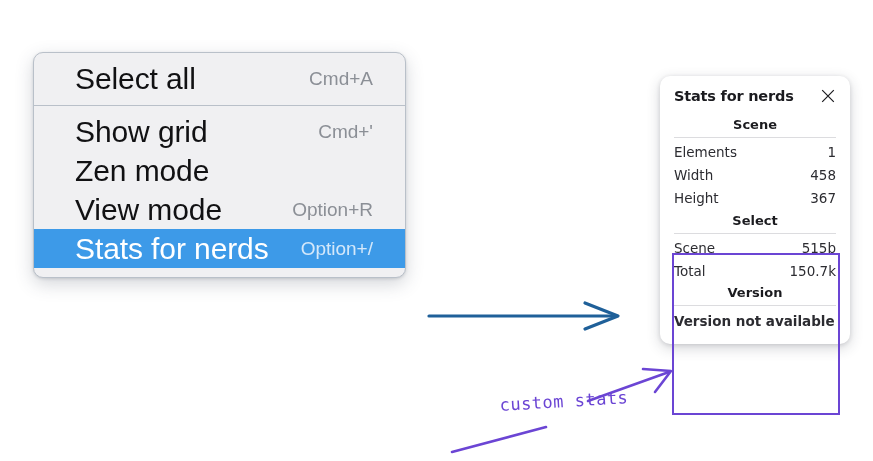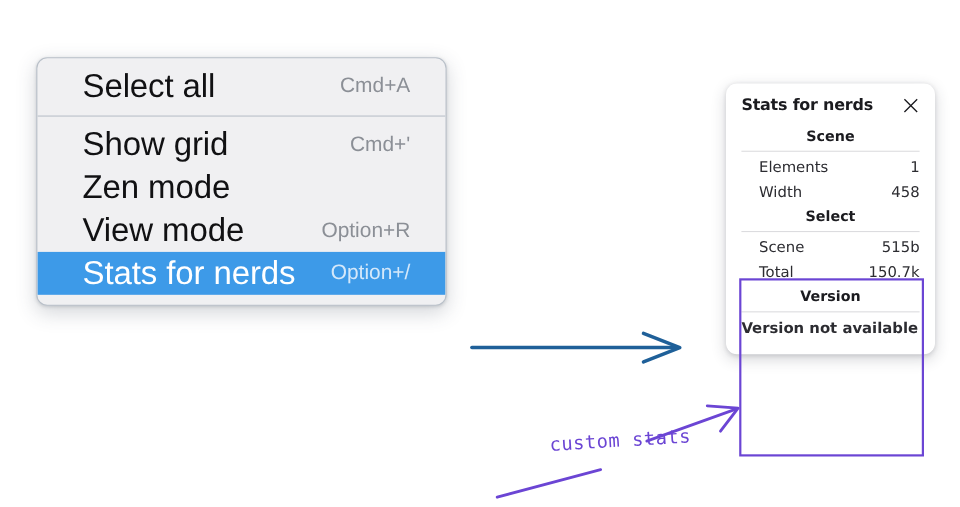--- a/index.html
+++ b/index.html
@@ -109,21 +109,21 @@
   }
   .stat-row {
     display: flex;
     align-items: baseline;
     justify-content: space-between;
     font-size: 13.5px;
     color: #2c2c31;
     padding: 3px 0;
     line-height: 1.25;
   }
-  .stat-row .k { white-space: nowrap; margin-left: 16px; }
+  .stat-row .k { white-space: nowrap; }
   .stat-row .v { white-space: nowrap; }
   .stat-full {
     font-size: 13.5px;
     color: #2c2c31;
     padding: 4px 0 1px 0;
     white-space: nowrap;
     font-weight: bold;
   }
 
   
@@ -206,20 +206,24 @@
     <div class="section-head">Scene</div>
     <div class="divider"></div>
     <div class="stat-row">
       <span class="k">Elements</span>
       <span class="v">1</span>
     </div>
     <div class="stat-row">
       <span class="k">Width</span>
       <span class="v">458</span>
     </div>
+    <div class="stat-row">
+      <span class="k">Height</span>
+      <span class="v">367</span>
+    </div>
   </div>
 
   <div class="section">
     <div class="section-head">Select</div>
     <div class="divider"></div>
     <div class="stat-row">
       <span class="k">Scene</span>
       <span class="v">515b</span>
     </div>
     <div class="stat-row">

